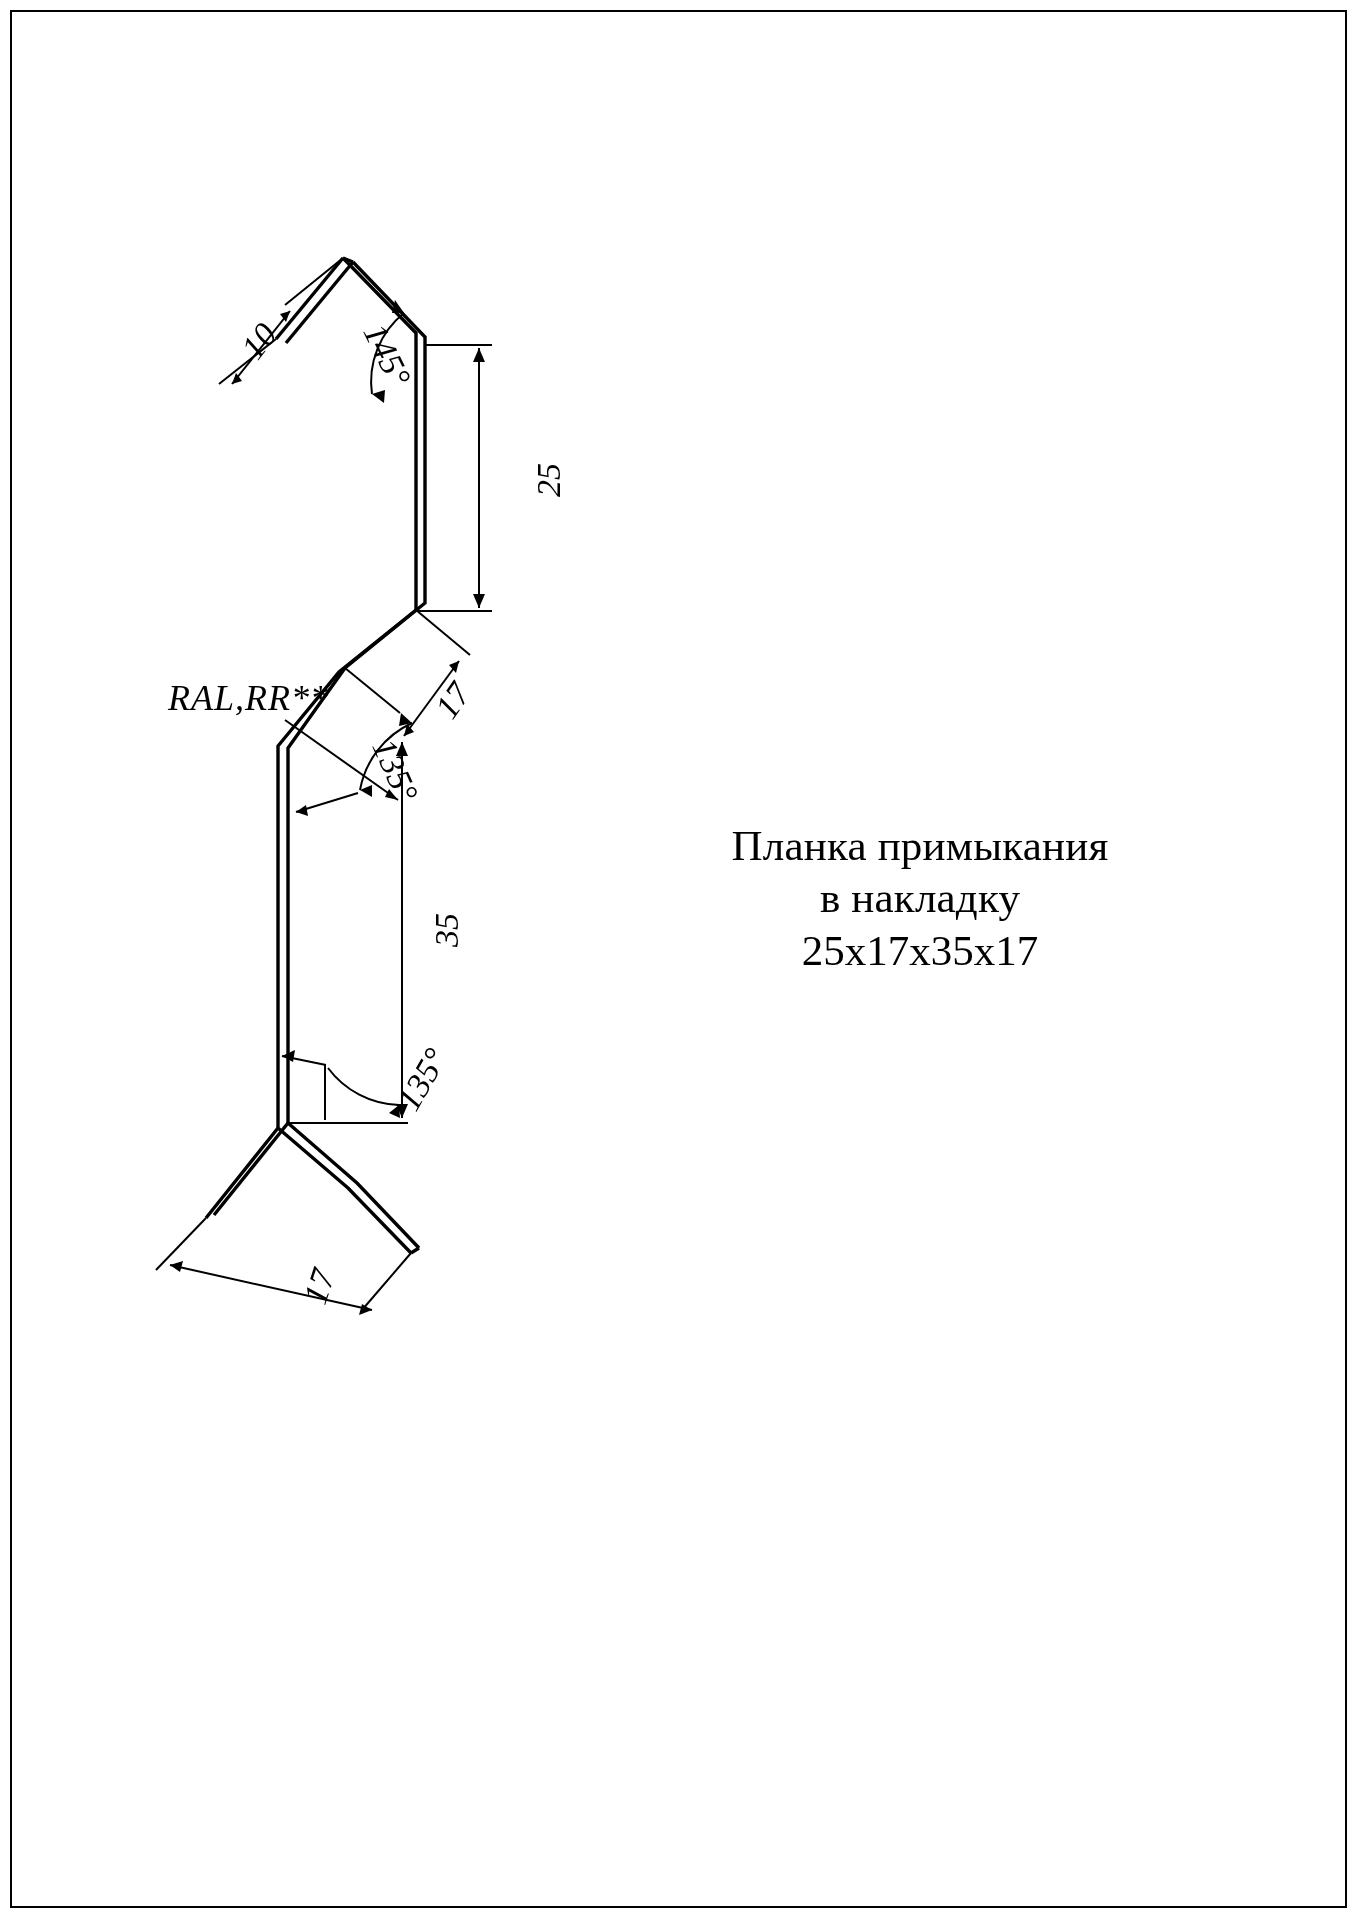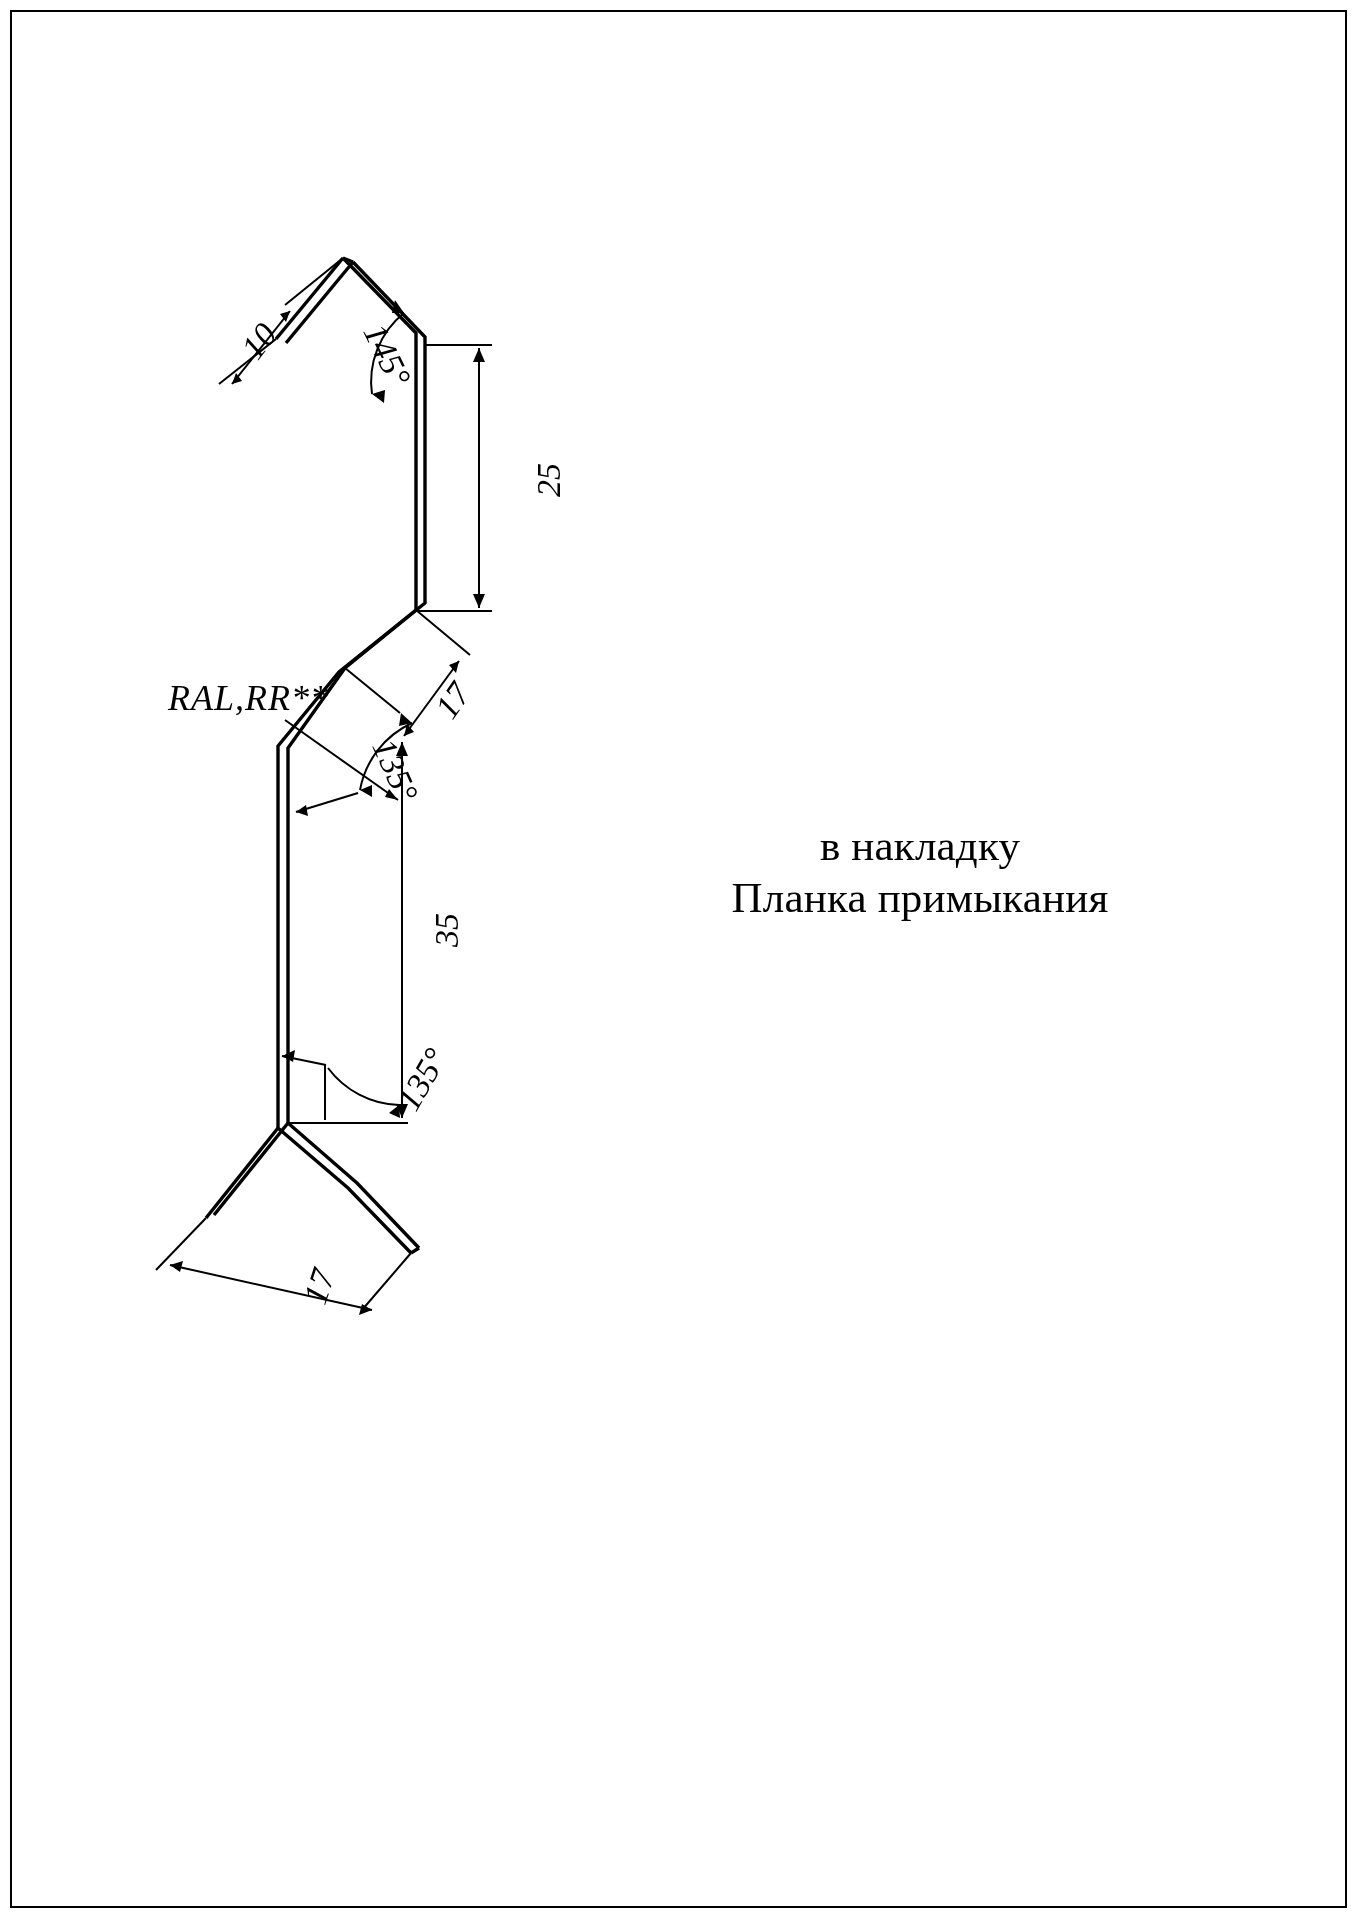--- a/index.html
+++ b/index.html
@@ -196,17 +196,18 @@
 
     <g stroke="#000000" stroke-width="2" fill="none">
       <line x1="285" y1="720" x2="398" y2="800"></line>
       <polygon points="398,800 385,797 389,789" fill="#000000" stroke="none"></polygon>
     </g>
     <text class="ral-text" x="168" y="710">RAL,RR**</text>
 
   </svg>
 
   <div class="title-block">
+    <div class="title-line">Планка примыкания</div>
     <div class="title-line">в накладку</div>
-    <div class="title-line">Планка примыкания</div>
+    <div class="title-line size">25x17x35x17</div>
   </div>
 
 </div>
 
 </body></html>

